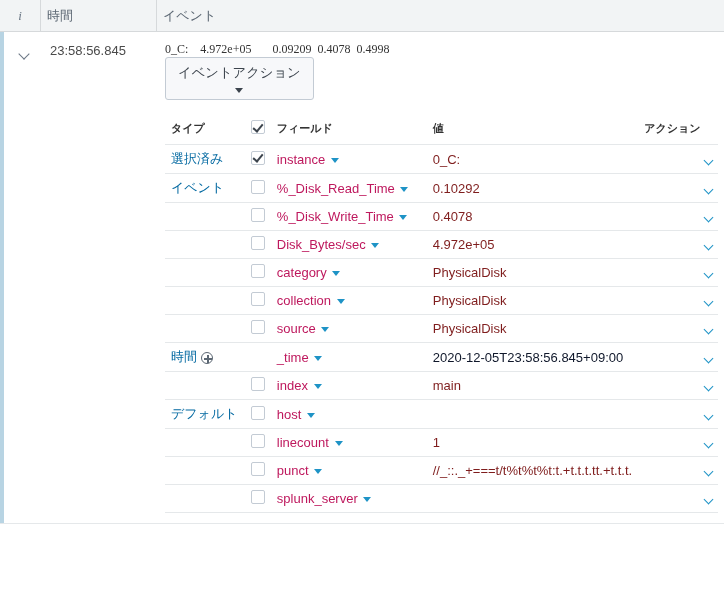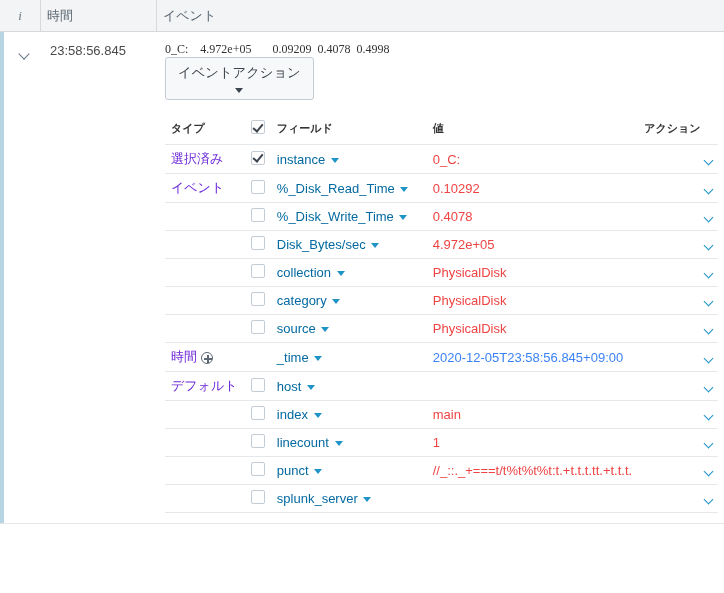--- a/index.html
+++ b/index.html
@@ -96,28 +96,28 @@
     border-bottom: 1px solid #e5e8ea;
     vertical-align: middle;
     font-size: 13px;
   }
   .th-type { width: 80px; }
   .th-cb { width: 26px; text-align: center; }
   .th-field { width: 156px; }
   .th-value { }
   .th-action { width: 80px; text-align: right; padding-right: 8px; font-family: Liberation Serif, serif; }
 
-  .td-type { color: #6d28d9; vertical-align: top; padding-top: 7px; }
+  .td-type { color: #0369a1; vertical-align: top; padding-top: 7px; }
   .td-cb { text-align: center; }
   .td-field { }
-  .td-value { color: #ef4444; }
-  .td-value.plain { color: #3b82f6; }
+  .td-value { color: #7f1d1d; }
+  .td-value.plain { color: #0f172a; }
   .td-action { text-align: right; padding-right: 10px; }
 
-  .field-link { color: #0369a1; cursor: pointer; }
+  .field-link { color: #be185d; cursor: pointer; }
 
   .checkbox {
     display: inline-block;
     width: 14px; height: 14px;
     border: 1px solid #c3cbd4;
     border-radius: 2px;
     background: #fff;
     position: relative;
     cursor: pointer;
   }
@@ -216,57 +216,57 @@
           <tr>
             <td class="td-type"></td>
             <td class="td-cb"><span class="checkbox"></span></td>
             <td class="td-field"><span class="field-link">Disk_Bytes/sec</span> <span class="caret-blue"></span></td>
             <td class="td-value">4.972e+05</td>
             <td class="td-action"><span class="chevron-blue"></span></td>
           </tr>
           <tr>
             <td class="td-type"></td>
             <td class="td-cb"><span class="checkbox"></span></td>
+            <td class="td-field"><span class="field-link">category</span> <span class="caret-blue"></span></td>
+            <td class="td-value">PhysicalDisk</td>
+            <td class="td-action"><span class="chevron-blue"></span></td>
+          </tr>
+          <tr>
+            <td class="td-type"></td>
+            <td class="td-cb"><span class="checkbox"></span></td>
             <td class="td-field"><span class="field-link">collection</span> <span class="caret-blue"></span></td>
-            <td class="td-value">PhysicalDisk</td>
-            <td class="td-action"><span class="chevron-blue"></span></td>
-          </tr>
-          <tr>
-            <td class="td-type"></td>
-            <td class="td-cb"><span class="checkbox"></span></td>
-            <td class="td-field"><span class="field-link">category</span> <span class="caret-blue"></span></td>
             <td class="td-value">PhysicalDisk</td>
             <td class="td-action"><span class="chevron-blue"></span></td>
           </tr>
           <tr>
             <td class="td-type"></td>
             <td class="td-cb"><span class="checkbox"></span></td>
             <td class="td-field"><span class="field-link">source</span> <span class="caret-blue"></span></td>
             <td class="td-value">PhysicalDisk</td>
             <td class="td-action"><span class="chevron-blue"></span></td>
           </tr>
           <tr>
             <td class="td-type">時間<span class="plus-circle"></span></td>
             <td class="td-cb"></td>
             <td class="td-field"><span class="field-link">_time</span> <span class="caret-blue"></span></td>
             <td class="td-value plain">2020-12-05T23:58:56.845+09:00</td>
             <td class="td-action"><span class="chevron-blue"></span></td>
           </tr>
           <tr>
+            <td class="td-type"></td>
+            <td class="td-cb"><span class="checkbox"></span></td>
+            <td class="td-field"><span class="field-link">index</span> <span class="caret-blue"></span></td>
+            <td class="td-value">main</td>
+            <td class="td-action"><span class="chevron-blue"></span></td>
+          </tr>
+          <tr>
             <td class="td-type">デフォルト</td>
             <td class="td-cb"><span class="checkbox"></span></td>
             <td class="td-field"><span class="field-link">host</span> <span class="caret-blue"></span></td>
             <td class="td-value"></td>
-            <td class="td-action"><span class="chevron-blue"></span></td>
-          </tr>
-          <tr>
-            <td class="td-type"></td>
-            <td class="td-cb"><span class="checkbox"></span></td>
-            <td class="td-field"><span class="field-link">index</span> <span class="caret-blue"></span></td>
-            <td class="td-value">main</td>
             <td class="td-action"><span class="chevron-blue"></span></td>
           </tr>
           <tr>
             <td class="td-type"></td>
             <td class="td-cb"><span class="checkbox"></span></td>
             <td class="td-field"><span class="field-link">linecount</span> <span class="caret-blue"></span></td>
             <td class="td-value">1</td>
             <td class="td-action"><span class="chevron-blue"></span></td>
           </tr>
           <tr>

